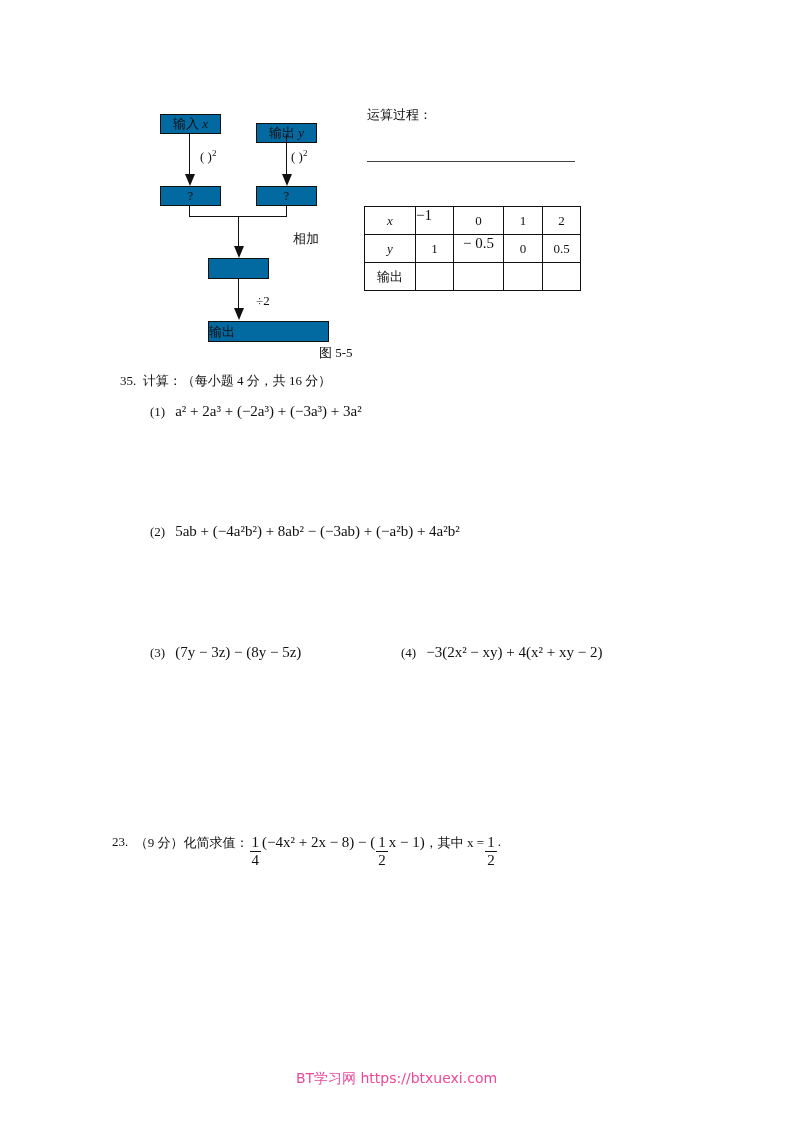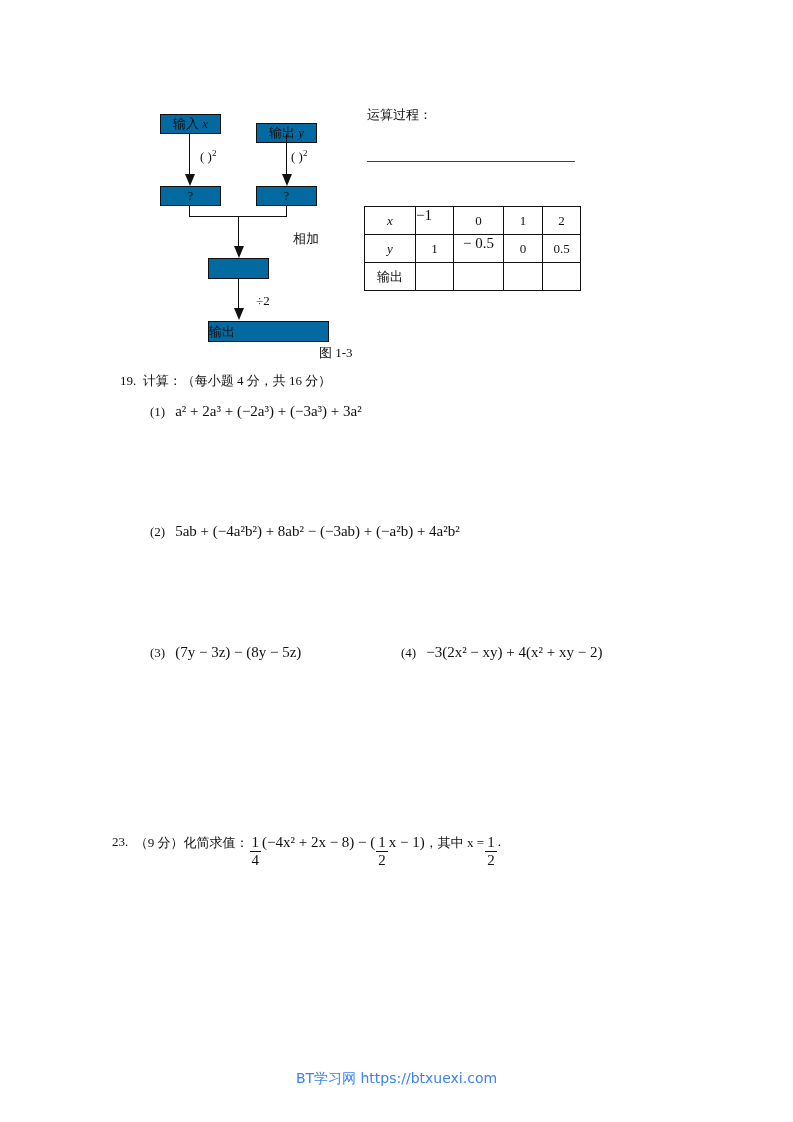--- a/index.html
+++ b/index.html
@@ -13,21 +13,21 @@
                border-right: 5px solid transparent; border-top: 12px solid #111; }
   .lbl { position: absolute; font-size: 13px; white-space: nowrap; }
   .math { font-family: "Liberation Serif", "DejaVu Serif", serif; font-size: 15px; white-space: nowrap; }
   .q { position: absolute; font-size: 13px; white-space: nowrap; }
   .sub { position: absolute; font-size: 13px; white-space: nowrap; display: flex; align-items: baseline; gap: 10px; }
   table.vals { position: absolute; left: 364px; top: 206px; border-collapse: collapse; }
   table.vals td { border: 1.3px solid #111; height: 27px; padding: 0; font-size: 13px; text-align: center; }
   .frac { display: inline-flex; flex-direction: column; align-items: center; vertical-align: middle; font-size: 15px; line-height: 17px; margin: 0 1px; }
   .frac .num { border-bottom: 1px solid #111; padding: 0 2px; }
   .footer { position: absolute; left: 0; width: 793px; top: 1070px; text-align: center;
-            font-family: "DejaVu Sans", sans-serif; font-size: 14px; color: #3b82f6; }
+            font-family: "DejaVu Sans", sans-serif; font-size: 14px; color: #ec4899; }
 </style>
 </head>
 <body>
 
 <div>
   <div class="box" style="left:160px;top:114px;width:61px;height:20px;line-height:18px;">
     <span>输入</span>
     <i>x</i>
   </div>
   <div class="box" style="left:256px;top:114px;width:61px;height:20px;line-height:18px;margin-top:9px;">
@@ -63,21 +63,21 @@
 
   <div class="box" style="left:208px;top:258px;width:61px;height:21px;"></div>
 
   <div class="vline" style="left:238px;top:279px;height:30px;"></div>
   <div class="arrowhead" style="left:234px;top:308px;"></div>
   <div class="lbl" style="left:256px;top:293px;">÷2</div>
 
   <div class="box" style="left:208px;top:321px;width:121px;height:21px;line-height:19px;text-align:left;">
     <span>输出</span>
   </div>
-  <div class="lbl" style="left:319px;top:344px;">图 1-3</div>
+  <div class="lbl" style="left:319px;top:344px;">图 5-5</div>
 </div>
 
 <div class="lbl" style="left:367px;top:106px;">运算过程：</div>
 <div class="hline" style="left:367px;top:161px;width:208px;height:1px;background:#444;"></div>
 
 <table class="vals">
   <tbody>
       <tr>
     <td style="width:50px;"><i>x</i></td>
     <td style="width:37px;text-align:left;vertical-align:top;font-size:15px;">−1</td>
@@ -96,21 +96,21 @@
     <td>输出</td>
     <td></td>
     <td></td>
     <td></td>
     <td></td>
   </tr>
 </tbody>
   </table>
 
 <div class="q" style="left:120px;top:372px;">
-  <span>19.</span>&nbsp; <span>计算：（每小题 4 分，共 16 分）</span>
+  <span>35.</span>&nbsp; <span>计算：（每小题 4 分，共 16 分）</span>
 </div>
 
 <div class="sub" style="left:150px;top:403px;">
   <span>(1)</span>
   <span class="math">a² + 2a³ + (−2a³) + (−3a³) + 3a²</span>
 </div>
 
 <div class="sub" style="left:150px;top:523px;">
   <span>(2)</span>
   <span class="math">5ab + (−4a²b²) + 8ab² − (−3ab) + (−a²b) + 4a²b²</span>

